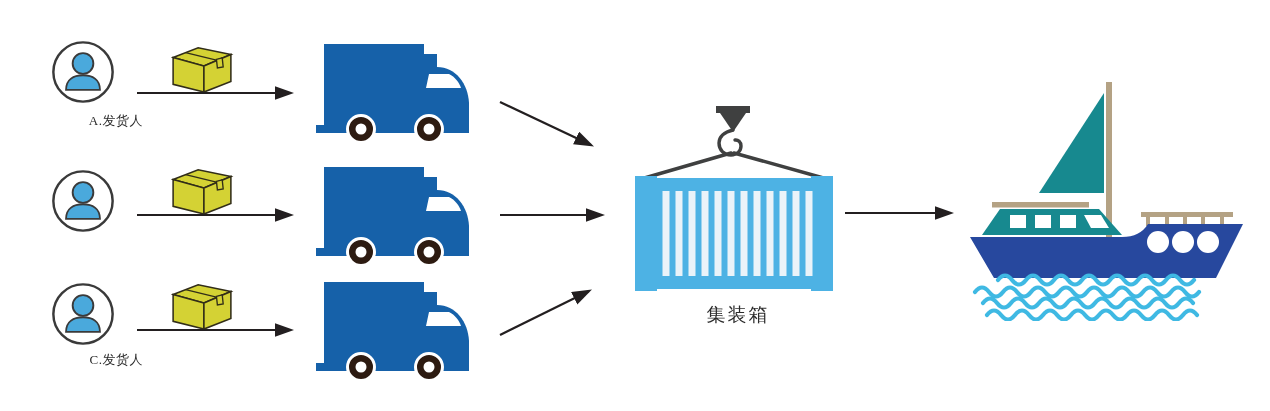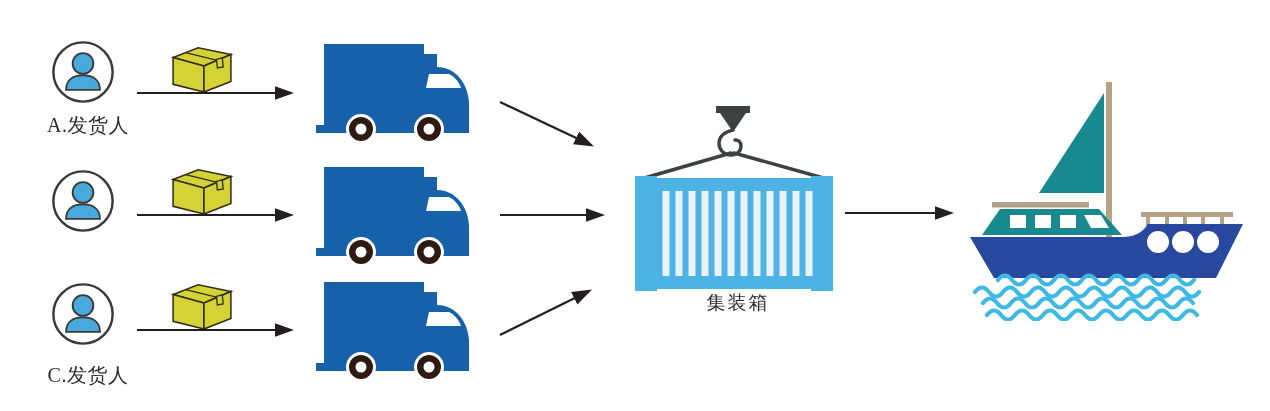--- a/index.html
+++ b/index.html
@@ -3,26 +3,26 @@
 <meta charset="utf-8">
 <style>
   html,body{margin:0;padding:0;background:var(--background,#fff);}
   .canvas{
     position:relative;width:1270px;height:411px;overflow:hidden;
     background:var(--background,#fff);
     font-family:"Liberation Serif","DejaVu Serif",serif;
   }
   .abs{position:absolute;}
   .sender-label{
-    width:110px;text-align:center;
-    font-size:20px;letter-spacing:0.5px;color:var(--text,#2b2b2b);
+    width:110px;text-align:right;
+    font-size:13px;letter-spacing:0.5px;color:var(--text,#2b2b2b);
   }
   .container-label{
     width:150px;text-align:center;
-    font-size:19px;letter-spacing:2px;color:var(--text,#2b2b2b);
+    font-size:19px;letter-spacing:2px;color:var(--text,#2b2b2b);margin-top:12px;
   }
   svg{display:block;}
 </style>
 </head>
 <body>
 
 <div class="canvas">
 
   <svg class="abs" style="left:51px;top:40px" width="64" height="64" viewBox="0 0 68 68">
     <circle cx="34" cy="34" r="31.5" fill="#fff" style="stroke:var(--outline)" stroke-width="2.6"></circle>
@@ -35,21 +35,21 @@
     <circle cx="34" cy="34" r="31.5" fill="#fff" style="stroke:var(--outline)" stroke-width="2.6"></circle>
     <circle cx="34" cy="25" r="11" style="fill:var(--person-blue);stroke:var(--outline)" stroke-width="2"></circle>
     <path d="M16,53 C16,42 24,37.5 34,37.5 C44,37.5 52,42 52,53 Z" style="fill:var(--person-blue);stroke:var(--outline)" stroke-width="2"></path>
   </svg>
 
   <svg class="abs" style="left:51px;top:282px" width="64" height="64" viewBox="0 0 68 68">
     <circle cx="34" cy="34" r="31.5" fill="#fff" style="stroke:var(--outline)" stroke-width="2.6"></circle>
     <circle cx="34" cy="25" r="11" style="fill:var(--person-blue);stroke:var(--outline)" stroke-width="2"></circle>
     <path d="M16,53 C16,42 24,37.5 34,37.5 C44,37.5 52,42 52,53 Z" style="fill:var(--person-blue);stroke:var(--outline)" stroke-width="2"></path>
   </svg>
-  <div class="abs sender-label" style="left:33px;top:362px">C.发货人</div>
+  <div class="abs sender-label" style="left:33px;top:351px">C.发货人</div>
 
   <svg class="abs" style="left:170px;top:42px" width="64" height="52" viewBox="0 0 66 54">
     <polygon points="3,16 29,6 63,13 35,25" style="fill:var(--box-yellow);stroke:var(--box-outline)" stroke-width="1.6"></polygon>
     <line x1="16" y1="11" x2="49" y2="19" style="stroke:var(--box-outline)" stroke-width="1.4"></line>
     <polygon points="3,16 35,25 35,52 3,44" style="fill:var(--box-yellow);stroke:var(--box-outline)" stroke-width="1.6"></polygon>
     <polygon points="35,25 63,13 63,41 35,52" style="fill:var(--box-yellow);stroke:var(--box-outline)" stroke-width="1.6"></polygon>
     <polygon points="48,18 54,16.5 55,26 49,27" style="fill:var(--box-yellow);stroke:var(--box-outline)" stroke-width="1.4"></polygon>
   </svg>
   <svg class="abs" style="left:170px;top:164px" width="64" height="52" viewBox="0 0 66 54">
     <polygon points="3,16 29,6 63,13 35,25" style="fill:var(--box-yellow);stroke:var(--box-outline)" stroke-width="1.6"></polygon>

